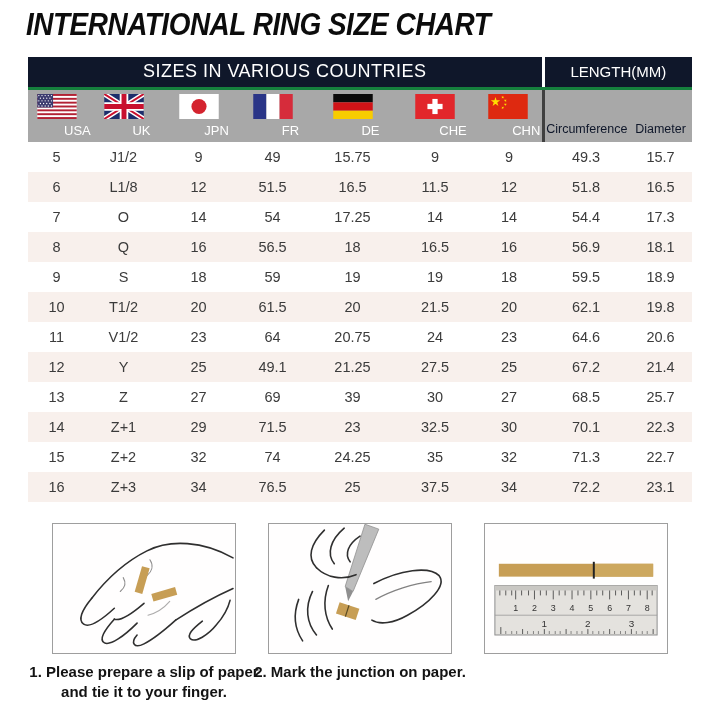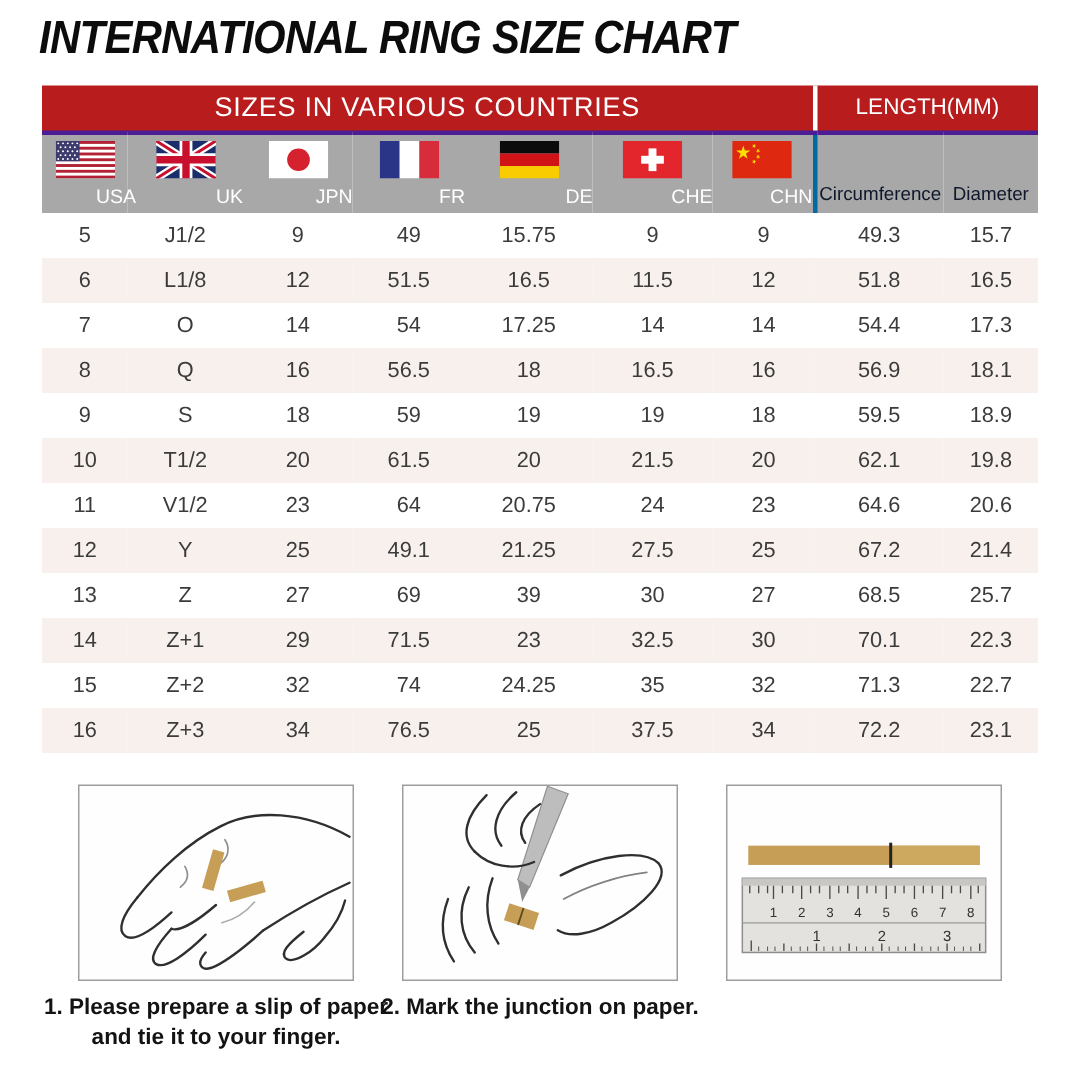--- a/index.html
+++ b/index.html
@@ -16,29 +16,29 @@
     letter-spacing: -0.5px; color: #0c0c0c; white-space: nowrap;
     transform: scaleX(0.9); transform-origin: left center;
   }
 
   table.chart {
     width: 664px; margin: 14px 28px 0;
     border-collapse: collapse; table-layout: fixed;
   }
   th, td { padding: 0; }
   .gh {
-    background: #b91c1c; color: #ffffff; font-weight: normal;
-    border-bottom: 3px solid #4c1d95;
+    background: #0f172a; color: #ffffff; font-weight: normal;
+    border-bottom: 3px solid #15803d;
   }
   .gh-countries { font-size: 18px; letter-spacing: 0.5px; height: 31px; border-right: 3px solid #ffffff; }
   .gh-length { font-size: 15px; }
   .fh { background: #a8a8a8; height: 54px; vertical-align: middle; font-weight: normal; }
-  .fh-chn { border-right: 3px solid #0369a1; }
+  .fh-chn { border-right: 3px solid #404040; }
   .flag { display: block; margin: 1px auto 0; width: 40px; height: 25px; }
-  .cc { color: #ffffff; font-size: 13px; margin-top: 4px; text-align: right; padding-left: 36px; }
+  .cc { color: #ffffff; font-size: 13px; margin-top: 4px; text-align: center; padding-left: 36px; }
   .lc { color: #0f172a; font-size: 12.5px; text-align: center; padding-top: 27px; }
 
   tbody td { height: 30px; text-align: center; font-size: 14.5px; color: #3b3b3b; }
   tbody tr.alt { background: #f8f0ec; }
 
   .steps { display: flex; justify-content: space-between; padding: 0 42px; margin-top: 21px; }
   .step { width: 204px; display: flex; flex-direction: column; align-items: center; }
   .box { width: 184px; height: 131px; border: 1px solid #9e9e9e; background: #fffefe; }
   .box svg { display: block; width: 100%; height: 100%; }
   .cap {

